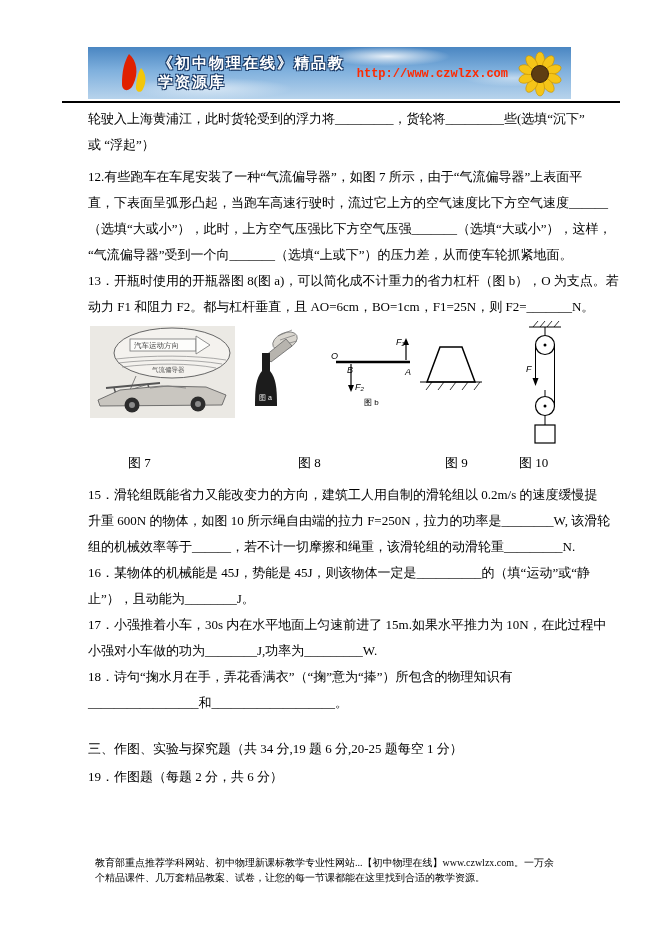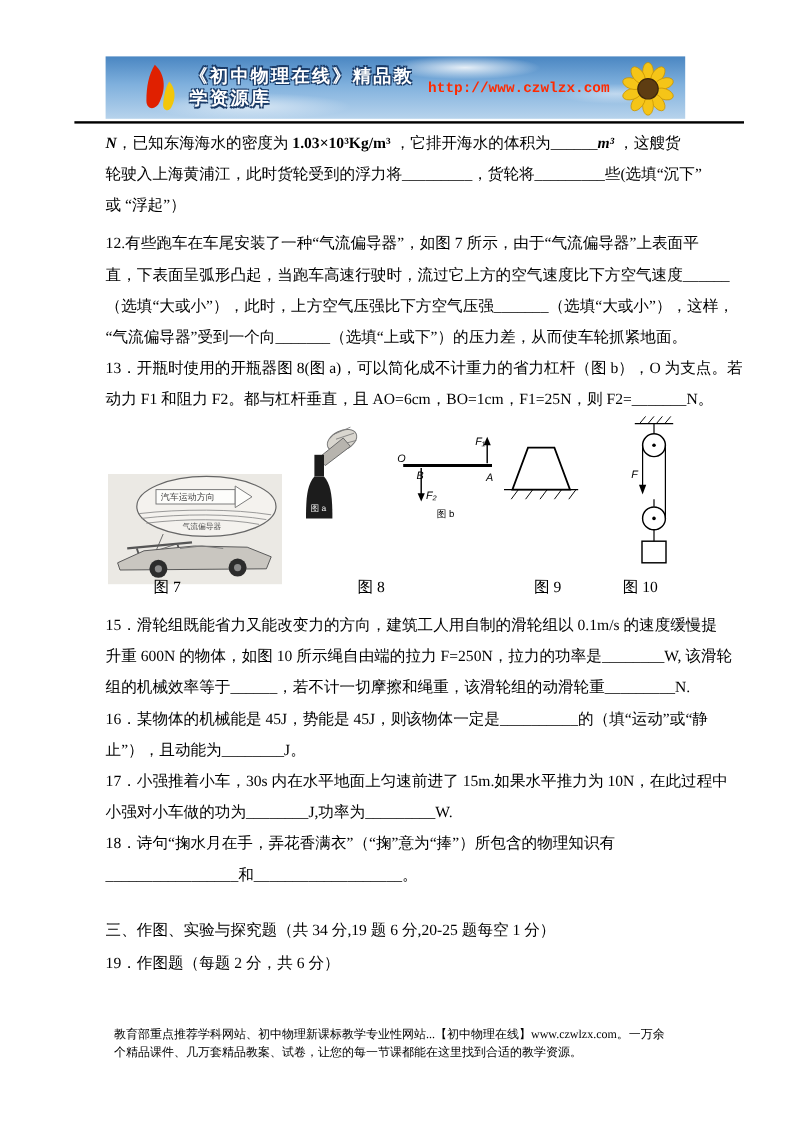--- a/index.html
+++ b/index.html
@@ -28,21 +28,21 @@
   .b{font-weight:bold;}
   .bi{font-weight:bold;font-style:italic;}
   .q12{margin-top:6px;}
   .q14{margin-top:20px;}
   .sec{margin-top:20px;}
   .q19{margin-top:2px;}
 
   
   .figrow{position:relative;height:158px;margin-top:4px;}
   .fig{position:absolute;}
-  .fig-car{left:2px;top:2px;margin-top:43px;}
+  .fig-car{left:2px;top:2px;}
   .fig-bottle{left:154px;top:2px;}
   .fig-lever{left:240px;top:8px;}
   .fig-trap{left:332px;top:18px;}
   .fig-pulley{left:437px;top:-4px;}
   .figcap{position:absolute;top:126px;font-size:13px;}
   .cap7{left:40px;} .cap8{left:210px;} .cap9{left:357px;} .cap10{left:431px;}
 
   
   .footer{position:absolute;left:95px;top:855px;width:528px;font-size:10px;line-height:15px;color:#000;}
   svg text{font-family:"Liberation Sans","DejaVu Sans",sans-serif;}
@@ -79,21 +79,20 @@
         </g>
         <circle cx="23" cy="23" r="8.5" fill="#5e3d12" stroke="#3d270b"></circle>
       </svg>
     </span>
   </div>
   <div class="header-rule"></div>
 
   <div class="content">
 
     <div>
-      <div class="tline"><span class="bi">N</span><span>，已知东海海水的密度为 </span><span class="b">1.03×10³Kg/m³</span><span> ，它排开海水的体积为______</span><span class="bi">m³</span><span> ，这艘货</span></div>
       <div class="tline">轮驶入上海黄浦江，此时货轮受到的浮力将_________，货轮将_________些(选填“沉下”</div>
       <div class="tline">或 “浮起”）</div>
     </div>
 
     <div class="q12">
       <div class="tline">12.有些跑车在车尾安装了一种“气流偏导器”，如图 7 所示，由于“气流偏导器”上表面平</div>
       <div class="tline">直，下表面呈弧形凸起，当跑车高速行驶时，流过它上方的空气速度比下方空气速度______</div>
       <div class="tline">（选填“大或小”），此时，上方空气压强比下方空气压强_______（选填“大或小”），这样，</div>
       <div class="tline">“气流偏导器”受到一个向_______（选填“上或下”）的压力差，从而使车轮抓紧地面。</div>
     </div>
@@ -191,21 +190,21 @@
       </div>
 
       <span class="figcap cap7">图 7</span>
       <span class="figcap cap8">图 8</span>
       <span class="figcap cap9">图 9</span>
       <span class="figcap cap10">图 10</span>
     </div>
 
 
     <div>
-      <div class="tline">15．滑轮组既能省力又能改变力的方向，建筑工人用自制的滑轮组以 0.1m/s 的速度缓慢提</div>
+      <div class="tline">15．滑轮组既能省力又能改变力的方向，建筑工人用自制的滑轮组以 0.2m/s 的速度缓慢提</div>
       <div class="tline">升重 600N 的物体，如图 10 所示绳自由端的拉力 F=250N，拉力的功率是________W, 该滑轮</div>
       <div class="tline">组的机械效率等于______，若不计一切摩擦和绳重，该滑轮组的动滑轮重_________N.</div>
     </div>
 
     <div>
       <div class="tline">16．某物体的机械能是 45J，势能是 45J，则该物体一定是__________的（填“运动”或“静</div>
       <div class="tline">止”），且动能为________J。</div>
     </div>
 
     <div>

